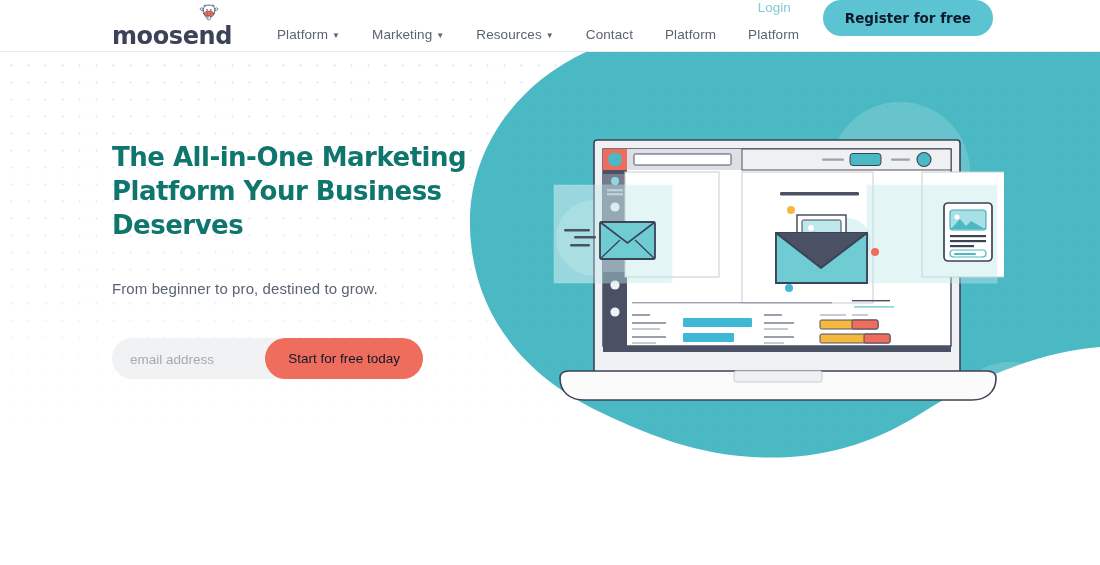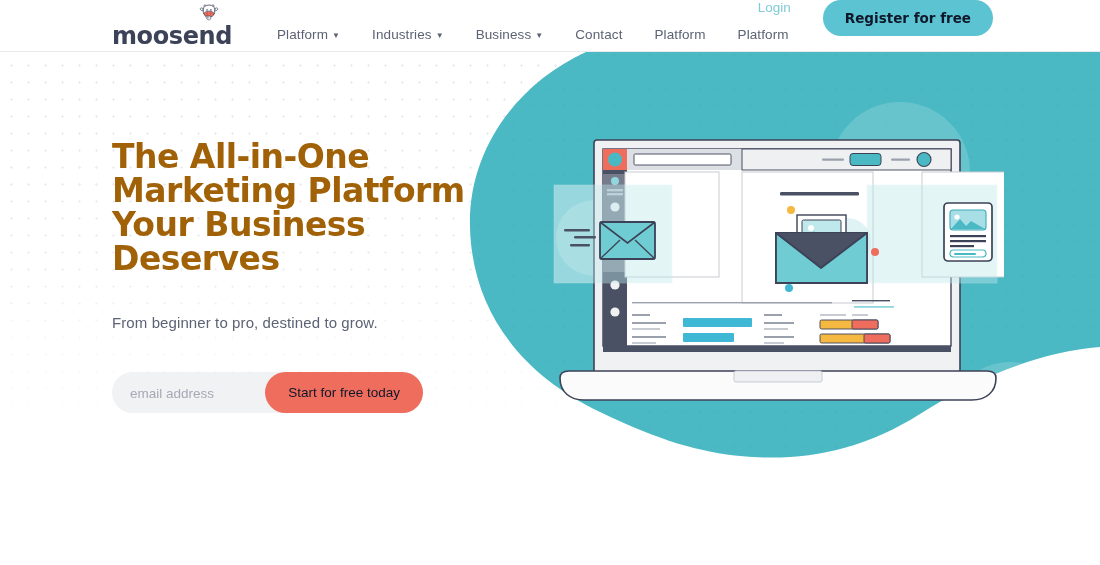--- a/index.html
+++ b/index.html
@@ -135,24 +135,24 @@
 
   
   #hero-copy {
     position: absolute;
     left: 112px;
     top: 88px;
     width: 420px;
     z-index: 10;
   }
   #hero-title {
-    font-size: 33px;
+    font-size: 26px;
     line-height: 34px;
     font-weight: bold;
-    color: #a16207;
+    color: #0f766e;
     letter-spacing: -0.5px;
     font-family: "DejaVu Sans", sans-serif;
   }
   #hero-sub {
     margin-top: 38px;
     font-size: 15px;
     color: #5b6374;
     letter-spacing: 0.1px;
   }
   #signup-form {
@@ -233,24 +233,24 @@
         <path d="M19.5 33.5 L19.5 36.5 M22.5 33.5 L22.5 37" stroke="#3c4257" stroke-width="1.2" stroke-linecap="round"></path>
       </svg>
       <span id="logo-text">moosend</span>
     </div>
 
     <nav id="nav">
       <div class="nav-item">
         <span>Platform</span><span class="caret">▼</span>
       </div>
       <div class="nav-item">
-        <span>Industries</span><span class="caret">▼</span>
-      </div>
-      <div class="nav-item">
-        <span>Business</span><span class="caret">▼</span>
+        <span>Marketing</span><span class="caret">▼</span>
+      </div>
+      <div class="nav-item">
+        <span>Resources</span><span class="caret">▼</span>
       </div>
       <div class="nav-item">
         <span>Contact</span>
       </div>
       <div class="nav-item">
         <span>Platform</span>
       </div>
       <div class="nav-item">
         <span>Platform</span>
       </div>

